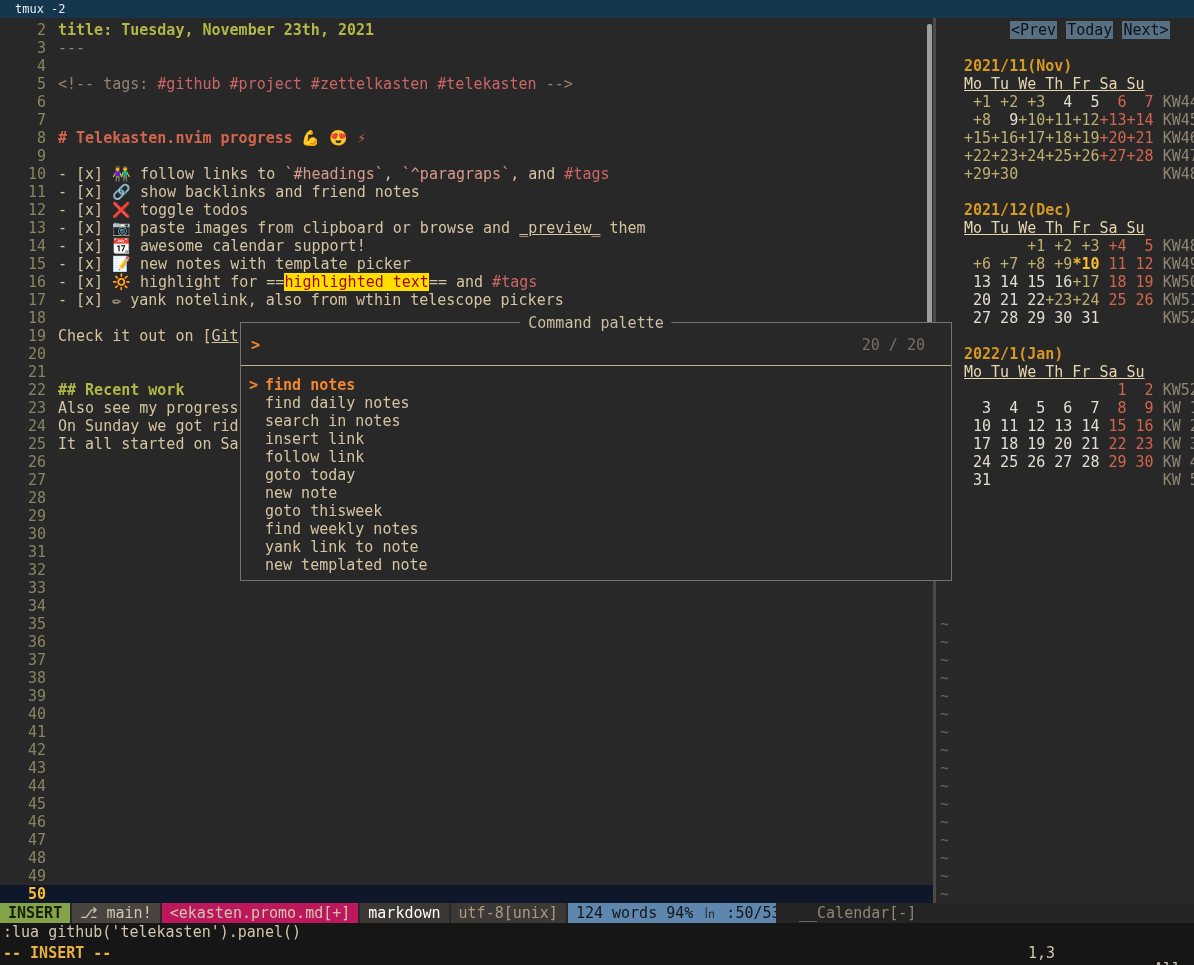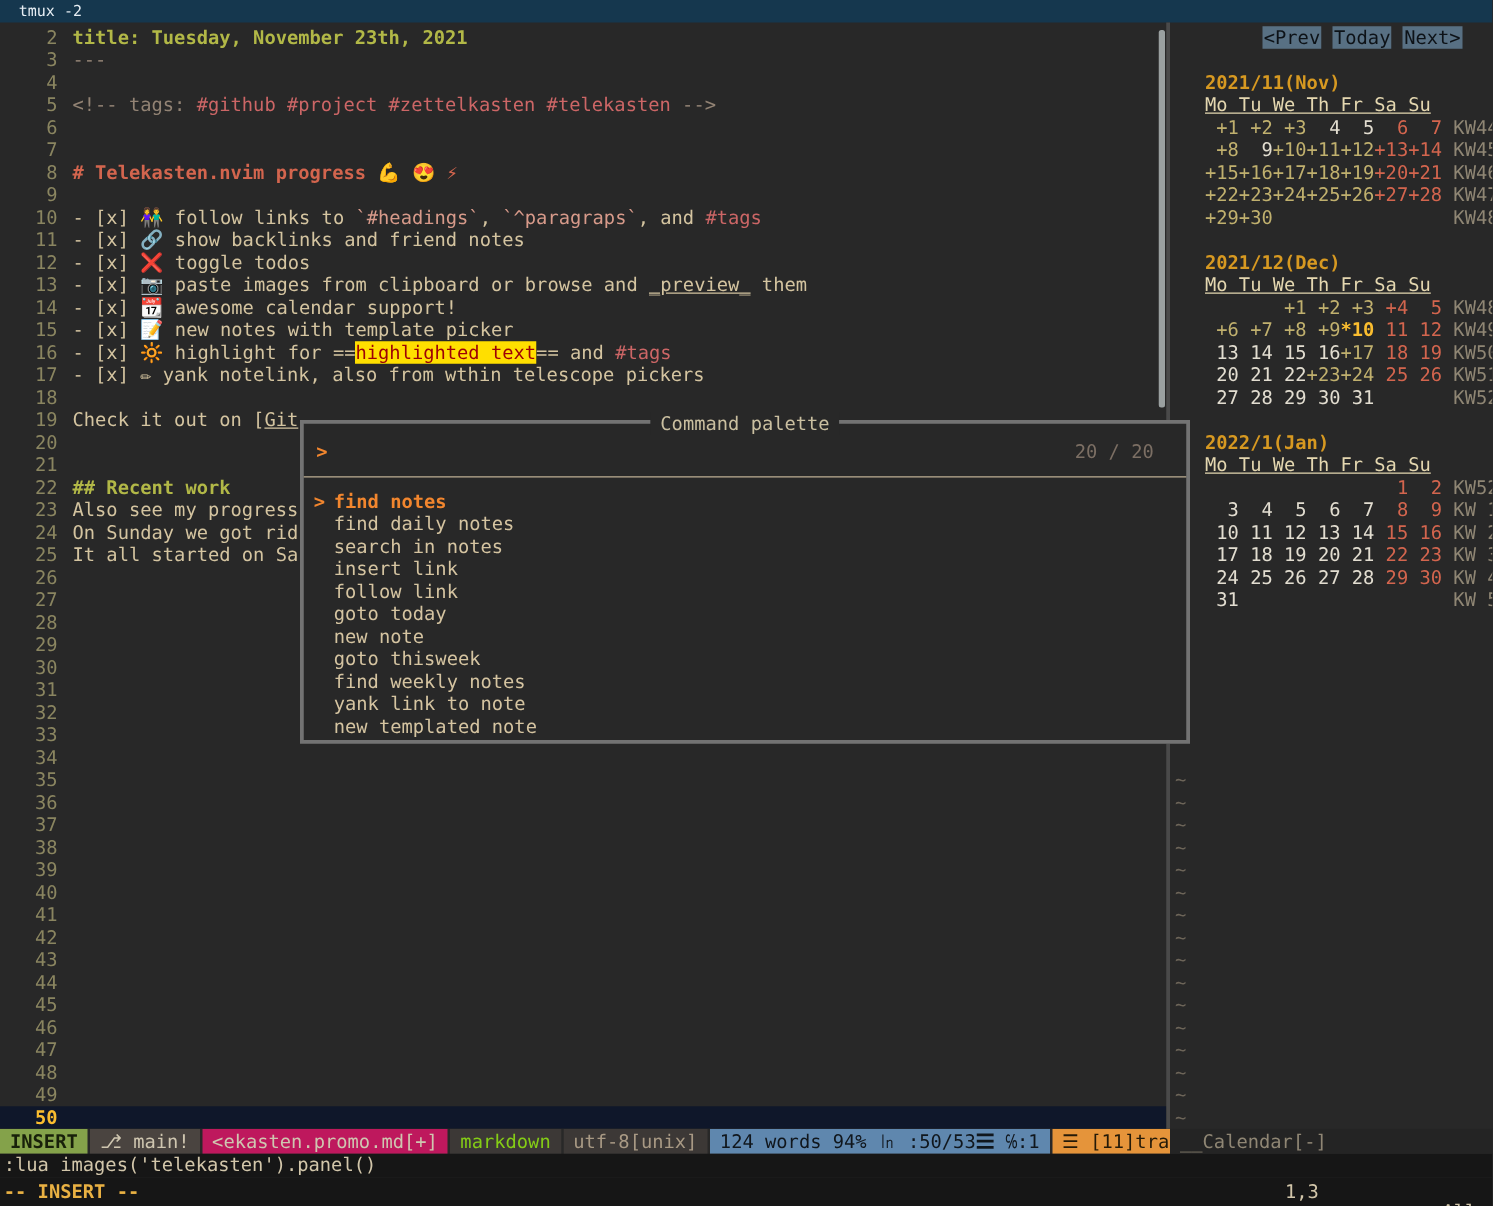--- a/index.html
+++ b/index.html
@@ -38,39 +38,39 @@
   .nav-btn{background:#587083;color:#0d1217;padding:0 1px}
   .cal-title{color:#d79921;font-weight:bold;display:inline-block;width:189px;text-align:left}
   .cal-head{color:#e4d7b0;text-decoration:underline}
   .d-n{color:#c0b06e}
   .d-p{color:#e2ddd0}
   .d-w{color:#d3654e}
   .d-t{color:#fabd2f;font-weight:bold}
   .kw{color:#8f8674}
   
   .statusbar{height:20px;display:flex;background:#282828;line-height:20px}
-  .sb-left{width:936px;display:flex;gap:2px;flex:none;overflow:hidden}
+  .sb-left{width:776px;display:flex;gap:2px;flex:none;overflow:hidden}
   .seg{padding:0 8px;white-space:pre}
   .seg-mode{background:#84a24a;color:#18200a;font-weight:bold}
   .seg-branch{background:#4a4440;color:#cfc6b0}
   .seg-file{background:#be185d;color:#cfc6b0}
-  .seg-ft{background:#3c3836;color:#84cc16}
+  .seg-ft{background:#3c3836;color:#ffffff}
   .seg-enc{background:#3c3836;color:#a89984}
   .seg-stats{background:#5f87ae;color:#10161c}
   .seg-tab{background:#e5943a;color:#241a08}
-  .sb-cal{flex:1;background:#242424;color:#8f8674;padding-left:8px;white-space:pre}
+  .sb-cal{flex:1;background:#242424;color:#8f8674;padding-left:23px;white-space:pre}
   
   .cmdline{height:19px;background:#161616;color:#d2c6aa;line-height:19px;padding-left:3px;white-space:pre}
   .ruler{height:23px;background:#161616;position:relative;line-height:22px}
   .ruler-mode{color:#e9b143;font-weight:bold;padding-left:3px}
   .ruler-pos{position:absolute;left:1028px;top:0;color:#d2c6aa}
   .ruler-scroll{position:absolute;left:1154px;top:16px;color:#d2c6aa}
   
-  .palette{position:absolute;left:240px;top:336px;width:712px;height:259px;background:#282828;
-    border:3px solid #737373;box-sizing:border-box;z-index:10;padding-top:12px}
+  .palette{position:absolute;left:240px;top:322px;width:712px;height:259px;background:#282828;
+    border:1px solid #737373;box-sizing:border-box;z-index:10;padding-top:12px}
   .p-title{position:absolute;top:-9px;left:50%;transform:translateX(-50%);background:#282828;padding:0 8px;color:#cabfa0}
   .p-prompt{display:flex;height:20px;padding:0 10px;line-height:20px}
   .p-caret{color:#f2862e;font-weight:bold;white-space:pre}
   .p-counter{margin-left:auto;margin-right:16px;color:#7c6f64}
   .p-sep{border-top:1px solid #bdae93;margin:10px 0 10px}
   .p-item{height:18px;padding-left:24px;position:relative;white-space:pre;color:#d5c4a1}
   .p-item.sel{color:#f2862e;font-weight:bold}
   .sel-caret{position:absolute;left:8px;top:0}
 </style>
 </head>
@@ -197,21 +197,21 @@
     <span class="seg seg-branch"><span>⎇</span> <span>main!</span></span>
     <span class="seg seg-file">&lt;ekasten.promo.md[+]</span>
     <span class="seg seg-ft">markdown</span>
     <span class="seg seg-enc">utf-8[unix]</span>
     <span class="seg seg-stats">124 words 94% ㏑ :50/53☰ ℅:1</span>
     <span class="seg seg-tab">☰ [11]tra…</span>
   </div>
   <div class="sb-cal">__Calendar[-]</div>
 </div>
 
-<div class="cmdline">:lua images('telekasten').panel()</div>
+<div class="cmdline">:lua github('telekasten').panel()</div>
 
 <div class="ruler">
   <span class="ruler-mode">-- INSERT --</span>
   <span class="ruler-pos">1,3</span>
   <span class="ruler-scroll">All</span>
 </div>
 
 <div class="palette">
   <div class="p-title">Command palette</div>
   <div class="p-prompt">

